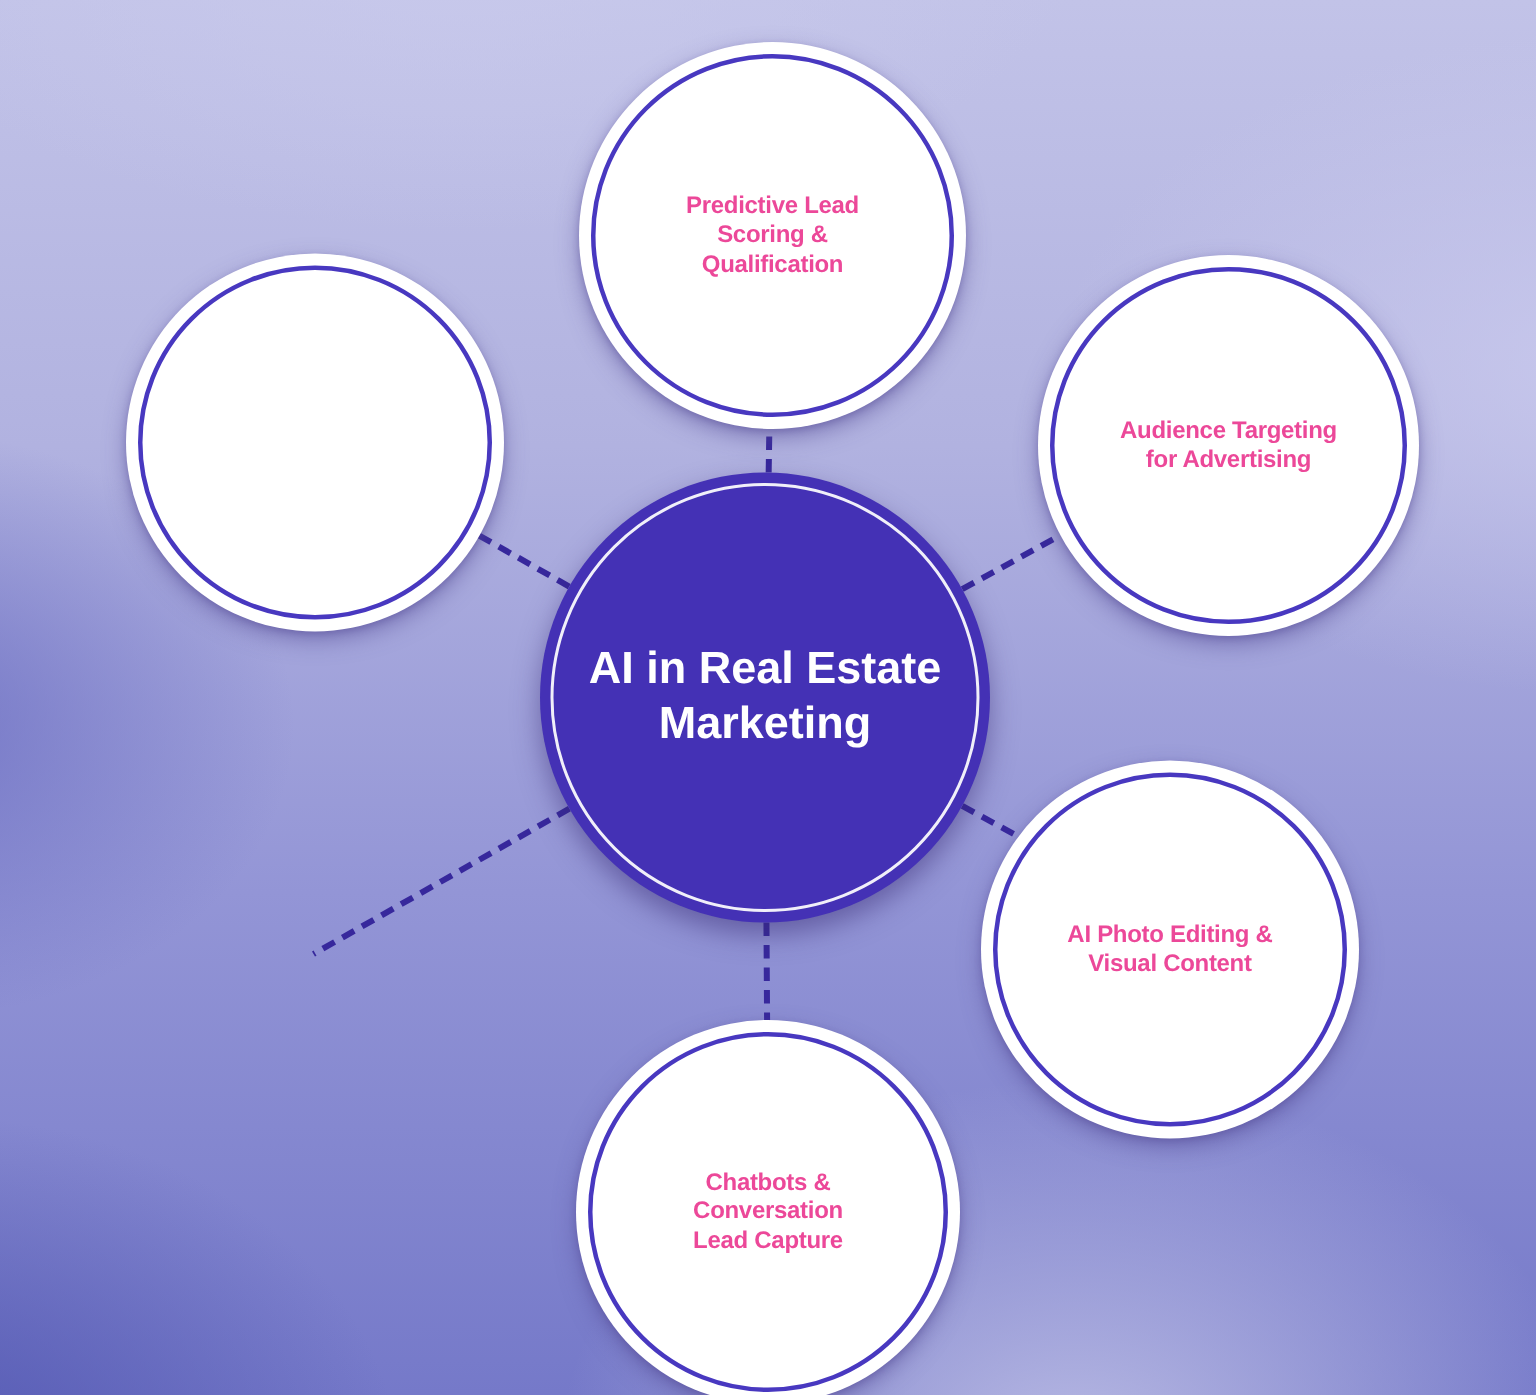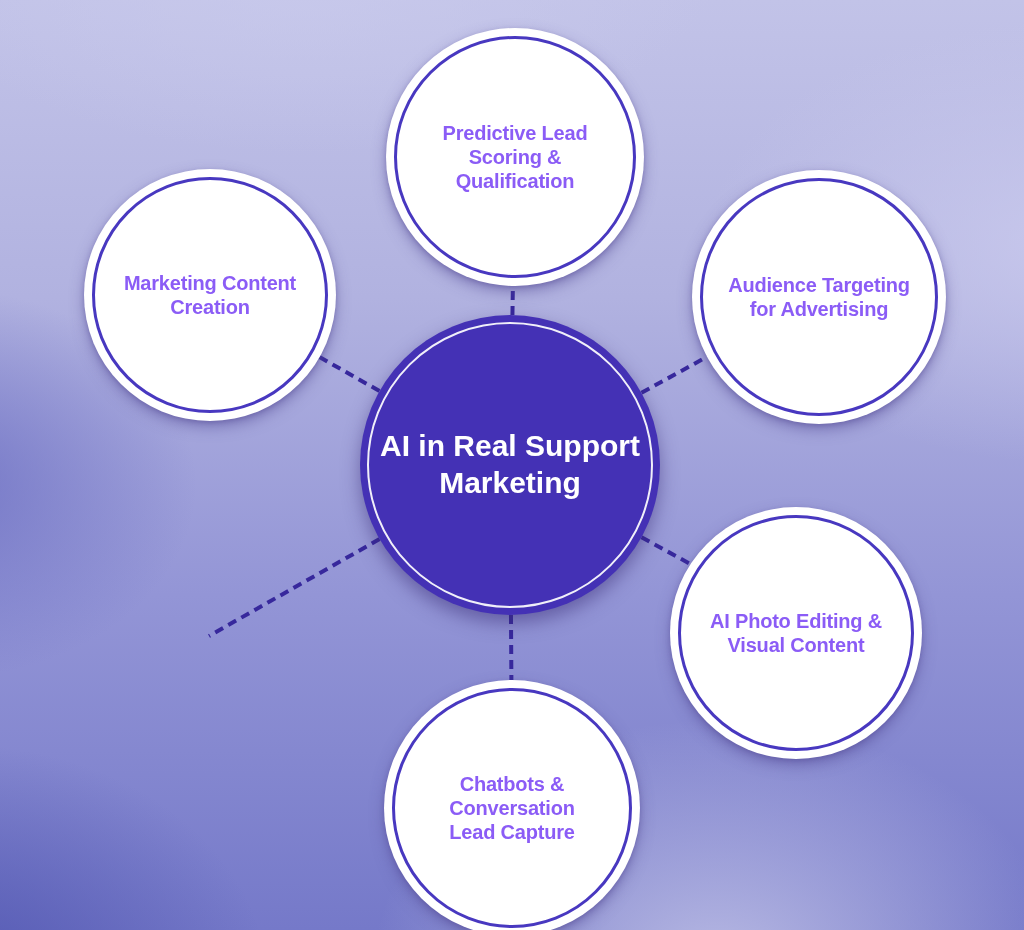--- a/index.html
+++ b/index.html
@@ -25,40 +25,40 @@
   }
   .sat{
     background:#ffffff;
     box-shadow:0 6px 14px rgba(82,72,148,.5), 0 2px 4px rgba(82,72,148,.35);
   }
   .sat .ring{
     position:absolute;inset:8px;border-radius:50%;
     border:3px solid #4838c0;pointer-events:none;
   }
   .sat .label{
-    position:relative;color:#8b5cf6;font-size:20px;line-height:1.2;
+    position:relative;color:#ec4899;font-size:16px;line-height:1.2;
     white-space:pre-line;letter-spacing:-0.2px;padding:0 14px;
   }
   .center-node{
     left:360px;top:315px;width:300px;height:300px;
     background:#4431b5;
     box-shadow:0 8px 18px rgba(55,42,115,.5);
   }
   .center-node .ring{
     position:absolute;inset:7px;border-radius:50%;
     border:2px solid rgba(255,255,255,.92);pointer-events:none;
   }
   .center-node .label{
     position:relative;color:#ffffff;font-size:30px;line-height:1.23;
     white-space:pre-line;
   }
   
   .n-top          {left:386px;top:28px; width:258px;height:258px;}
   .n-right-top    {left:692px;top:170px;width:254px;height:254px;}
-  .n-right-bottom {left:670px;top:507px;width:252px;height:252px;}
+  .n-right-bottom {left:654px;top:507px;width:252px;height:252px;}
   .n-bottom       {left:384px;top:680px;width:256px;height:256px;}
   .n-left-bottom  {left:83px; top:510px;width:252px;height:252px;}
   .n-left-top     {left:84px; top:169px;width:252px;height:252px;}
 </style>
 </head>
 <body>
 
 <div class="stage">
 
   <svg class="connectors" viewBox="0 0 1024 930" xmlns="http://www.w3.org/2000/svg">
@@ -94,23 +94,21 @@
   <div class="node sat n-bottom">
     <div class="ring"></div>
     <div class="label">Chatbots &amp;
 Conversation
 Lead Capture</div>
   </div>
 
 
   <div class="node sat n-left-top">
     <div class="ring"></div>
-    <div class="label">Marketing Content
-Creation</div>
   </div>
 
   <div class="node center-node">
     <div class="ring"></div>
-    <div class="label">AI in Real Support
+    <div class="label">AI in Real Estate
 Marketing</div>
   </div>
 
 </div>
 
 </body></html>

